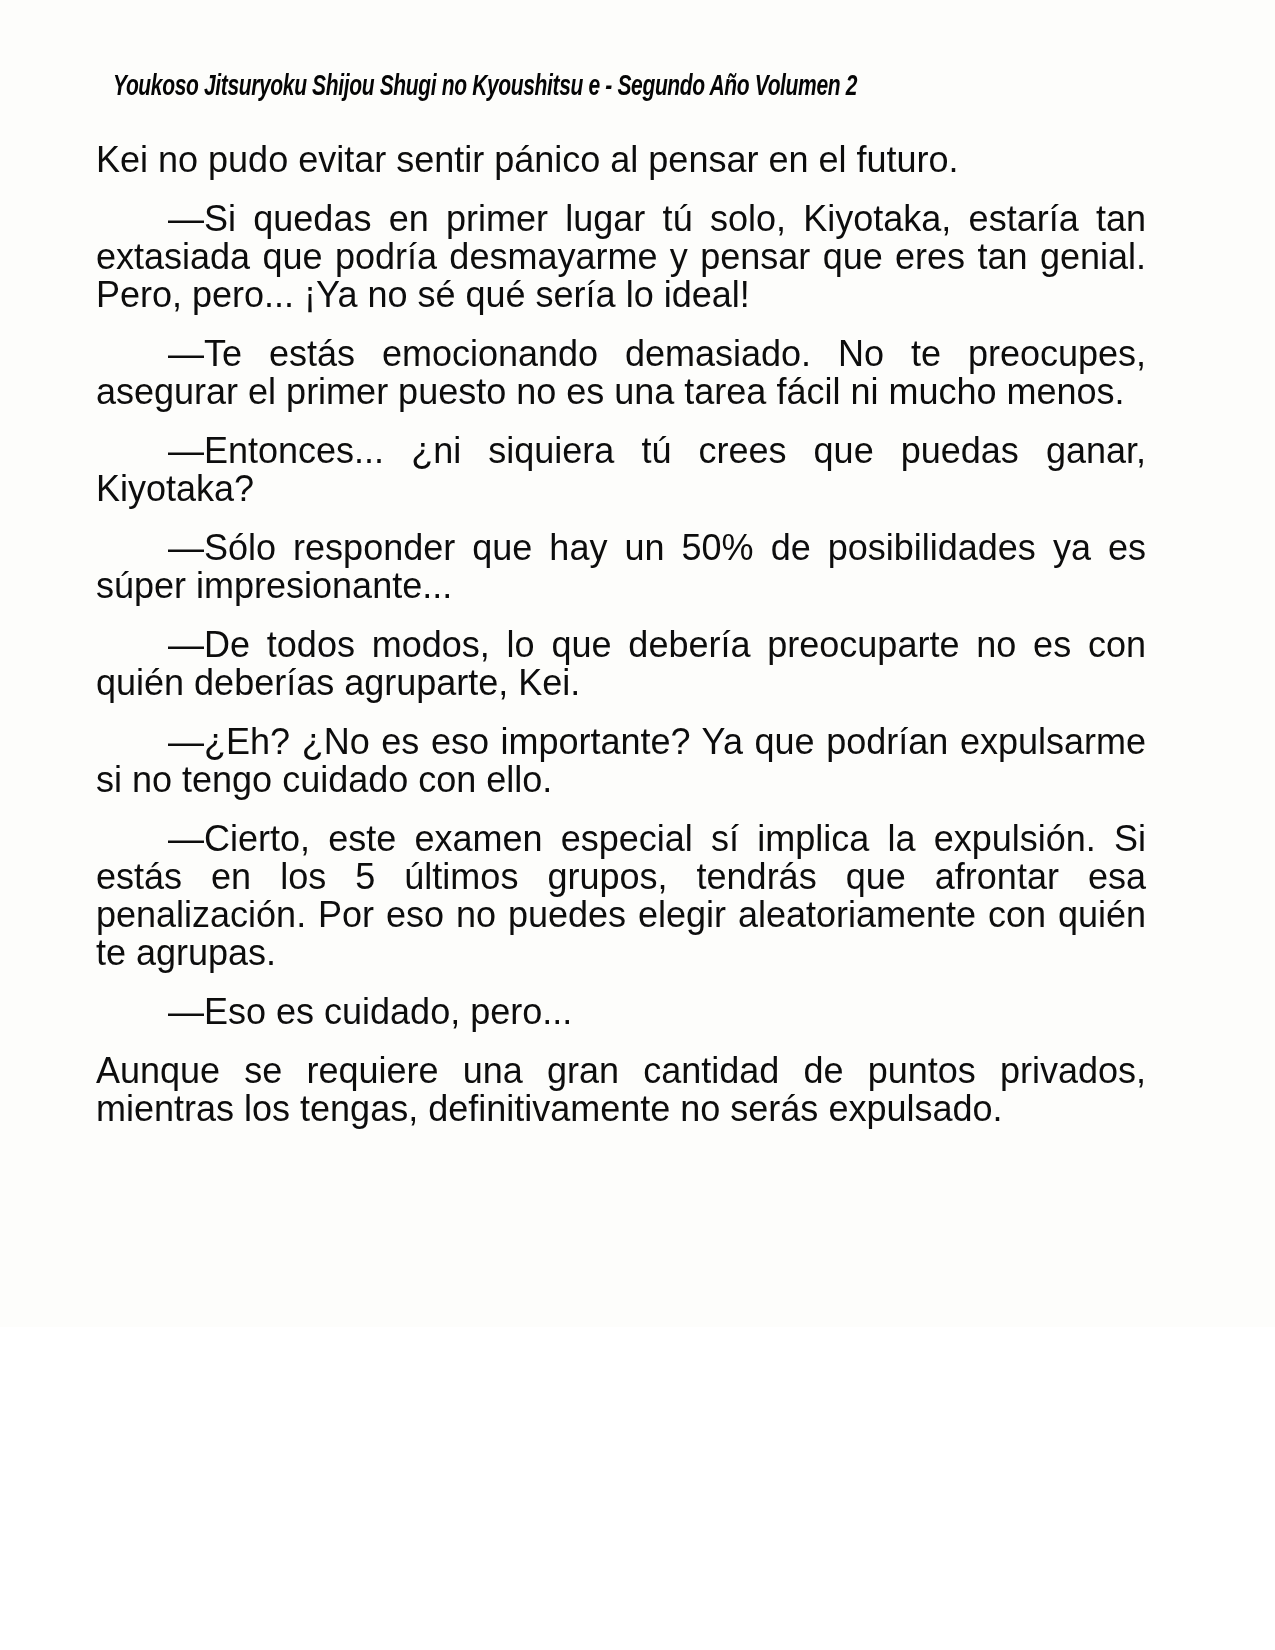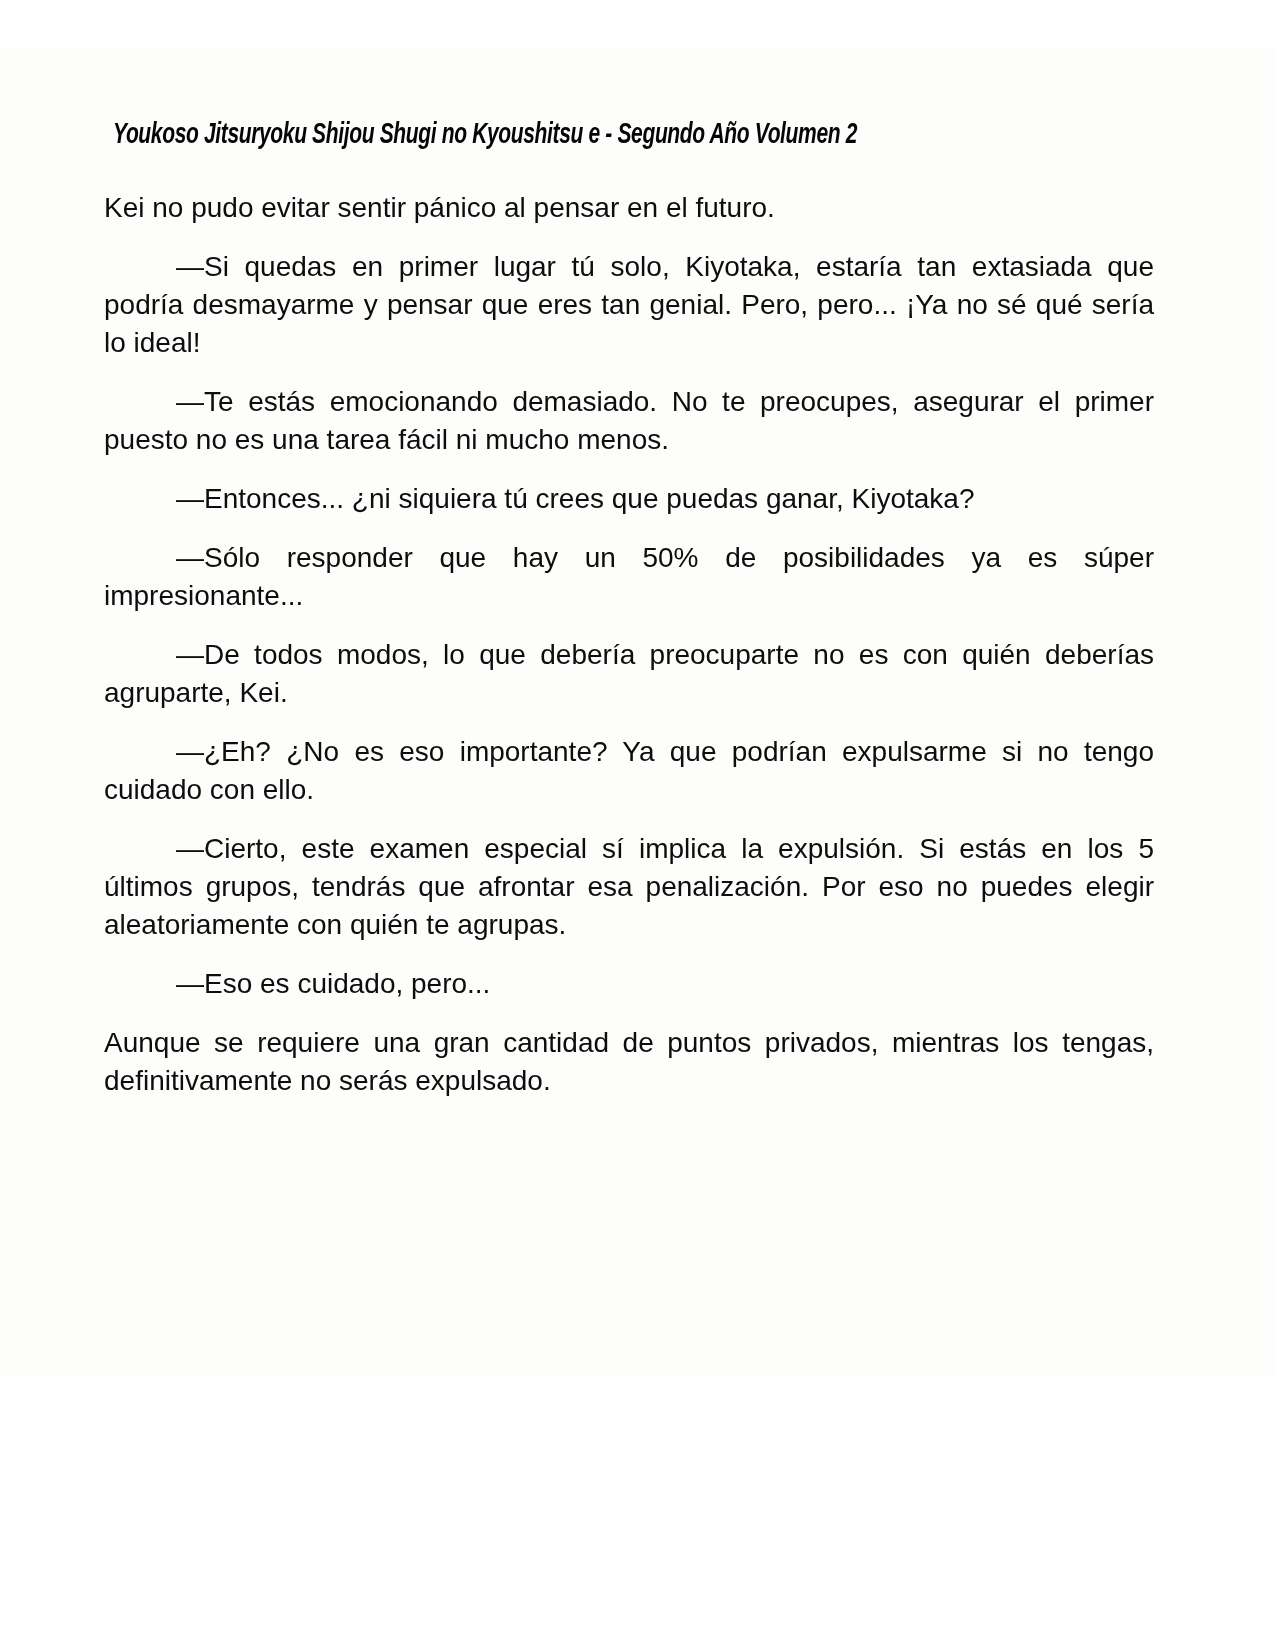--- a/index.html
+++ b/index.html
@@ -6,21 +6,20 @@
     margin: 0;
     padding: 0;
     background: #ffffff;
   }
   .page {
     position: relative;
     width: 1275px;
     height: 1327px;
     background: #fdfdfb;
     overflow: hidden;
-    margin-top: 48px;
   }
 
   
   .doc-header {
     position: absolute;
     top: 68px;
     left: 113px;
     width: 1052px;
   }
   .doc-title {
@@ -34,24 +33,24 @@
     color: #050505;
     white-space: nowrap;
     transform: scaleX(0.70);
     transform-origin: left center;
   }
 
   
   .doc-content {
     position: absolute;
     top: 141px;
-    left: 104px;
+    left: 96px;
     width: 1050px;
     font-family: "Liberation Sans", sans-serif;
-    font-size: 28px;
+    font-size: 36px;
     line-height: 38px;
     color: #0d0d0d;
     text-align: justify;
   }
   .doc-content p {
     margin: 0 0 21px 0;
   }
   .doc-content p.indent {
     text-indent: 72px;
   }

